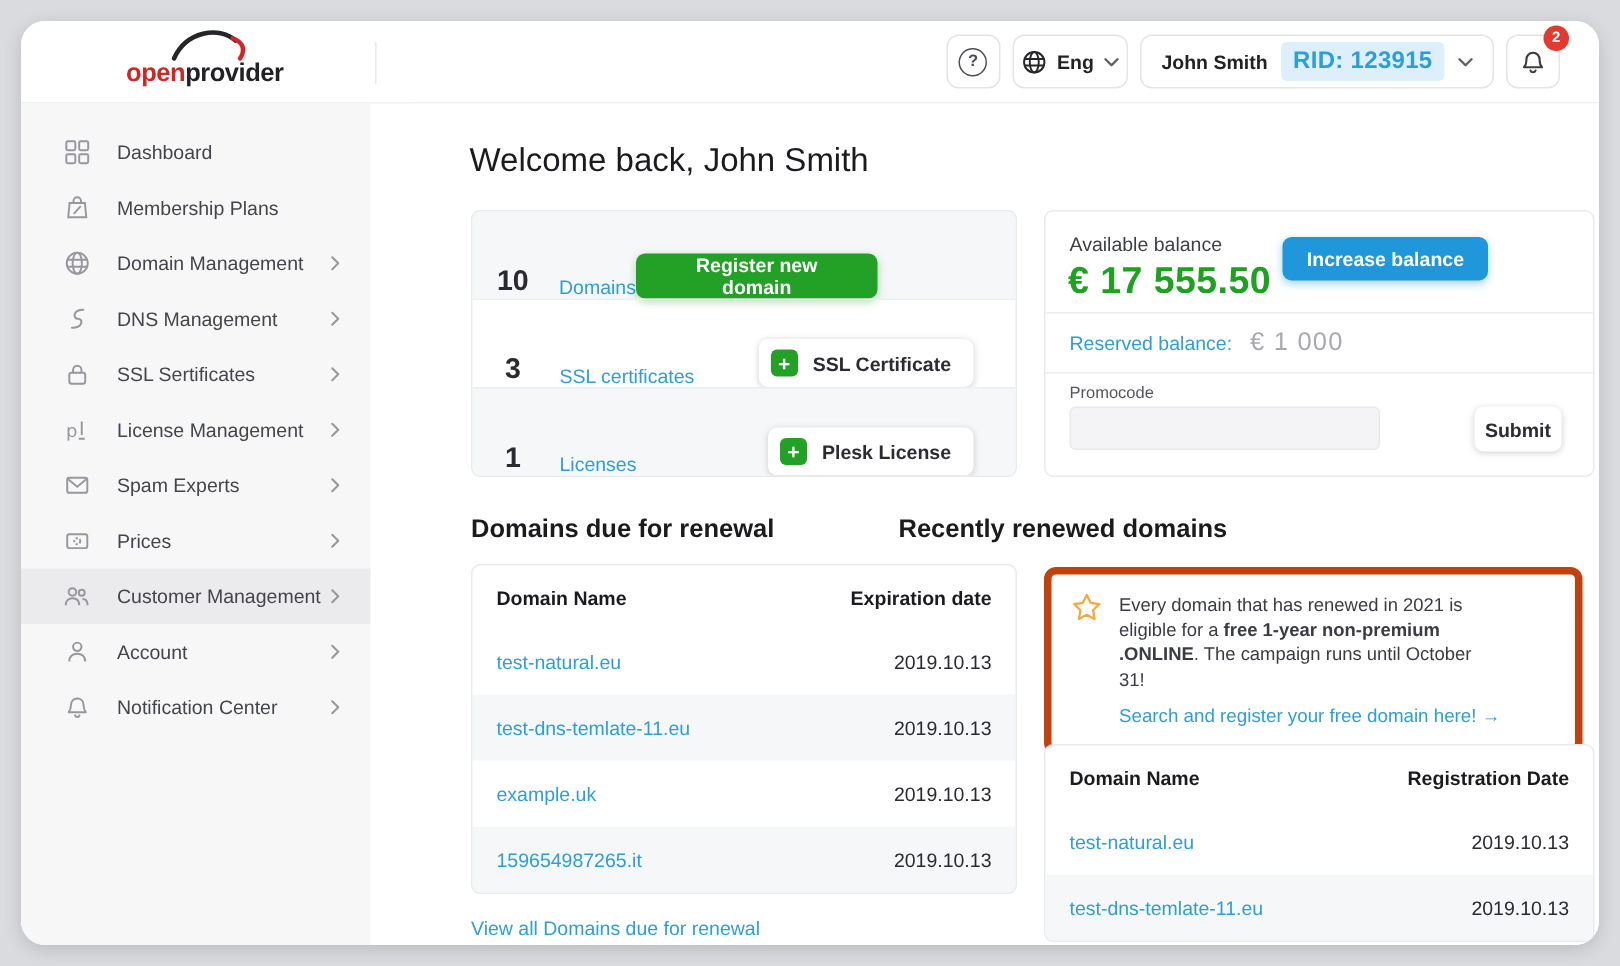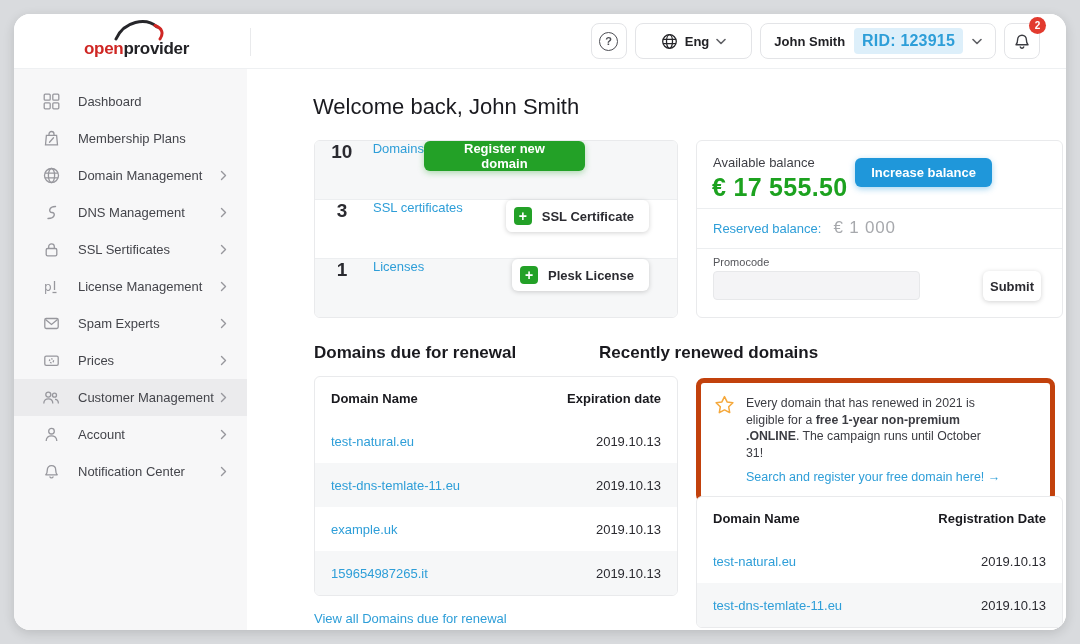--- a/index.html
+++ b/index.html
@@ -30,21 +30,21 @@
   .hbtn {
     height:36px; background:#fff; border:1px solid #e3e4e7; border-radius:8px;
     display:flex; align-items:center; justify-content:center; cursor:pointer;
   }
   .hbtn-square { width:36px; }
   .help-circle {
     width:19px; height:19px; border:1.5px solid #4d4e54; border-radius:50%;
     display:flex; align-items:center; justify-content:center;
     font-size:11px; font-weight:bold; color:#4d4e54;
   }
-  .lang-btn { padding:0 25px; gap:7px; }
+  .lang-btn { padding:0 5px; gap:7px; }
   .lang-label { font-size:13px; font-weight:bold; color:#222226; }
   .user-btn { padding:0 13px; gap:9px; }
   .user-name { font-size:13px; font-weight:bold; color:#222226; }
   .rid-badge {
     background:#ddeffa; color:#2e9ed8; font-size:16px; font-weight:bold;
     padding:4px 8px; border-radius:4px; letter-spacing:.2px;
   }
   .bell-btn { position:relative; }
   .notif-badge {
     position:absolute; top:-7px; right:-7px; min-width:17px; height:17px;
@@ -60,21 +60,21 @@
   .side-item.selected { background:#ebebed; }
   .side-icon { width:20px; display:flex; align-items:center; justify-content:center; }
   .side-label { margin-left:17px; font-size:13px; color:#44454b; }
   .side-chevron { margin-left:auto; display:flex; }
   
   .main { position:relative; flex:1; background:#fff; overflow:hidden; }
   .welcome { position:absolute; left:38px; top:25px; font-size:22px; font-weight:normal; color:#1a1a1f; }
   .panel { position:absolute; background:#fff; border:1px solid #e9eaec; border-radius:6px; overflow:hidden; }
   
   .stats-card { left:39px; top:71px; width:364px; height:178px; display:flex; flex-direction:column; }
-  .stat-row { flex:1; display:flex; align-items:flex-start; }
+  .stat-row { flex:1; display:flex; align-items:flex-end; }
   .stat-row + .stat-row { border-top:1px solid #eceef0; }
   .stat-row.alt { background:#f6f7f8; }
   .stat-num { width:28px; margin-left:13px; text-align:center; font-size:19px; font-weight:bold; color:#2a2a30; }
   .stat-link { margin-left:17px; font-size:13px; color:#2e9ed8; text-decoration:none; cursor:pointer; }
   .green-btn {
     margin-left:auto; margin-right:92px; height:30px; padding:0 16px;
     background:#23a127; border:none; border-radius:6px; color:#fff;
     font-size:13px; font-weight:bold; font-family:inherit; cursor:pointer;
     box-shadow:0 2px 6px rgba(35,161,39,.35);
   }

